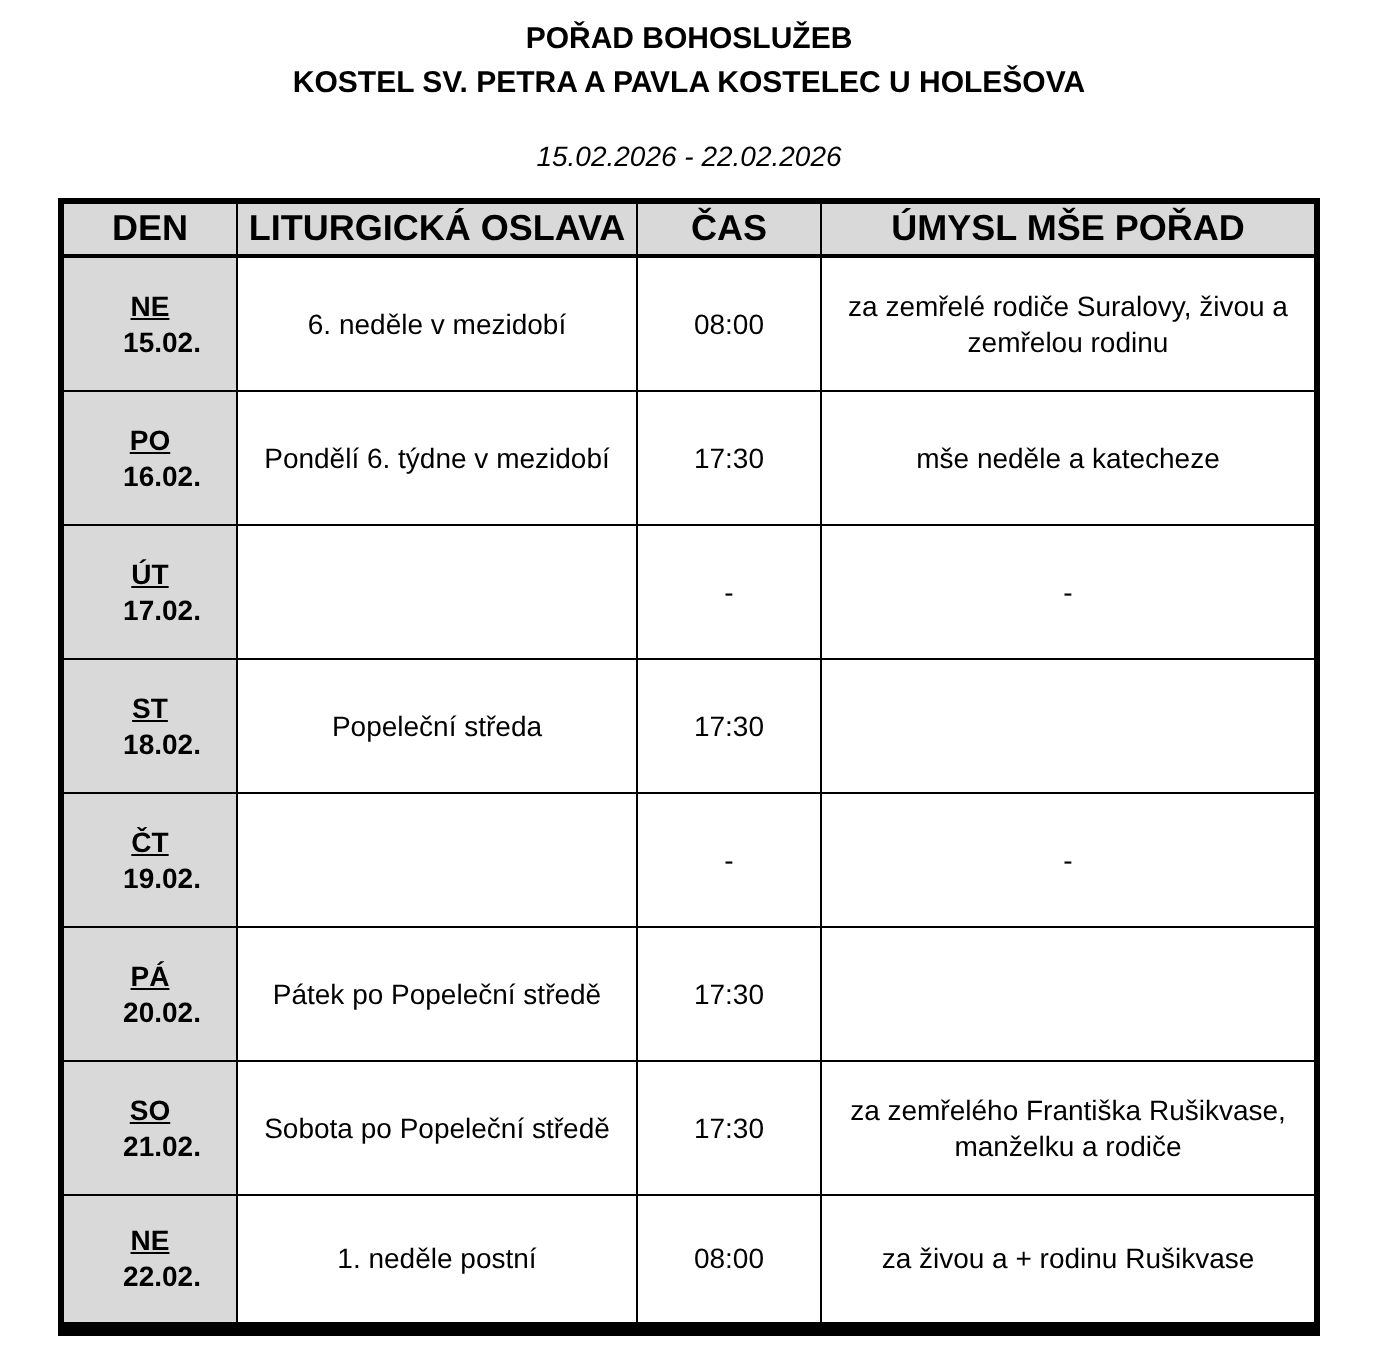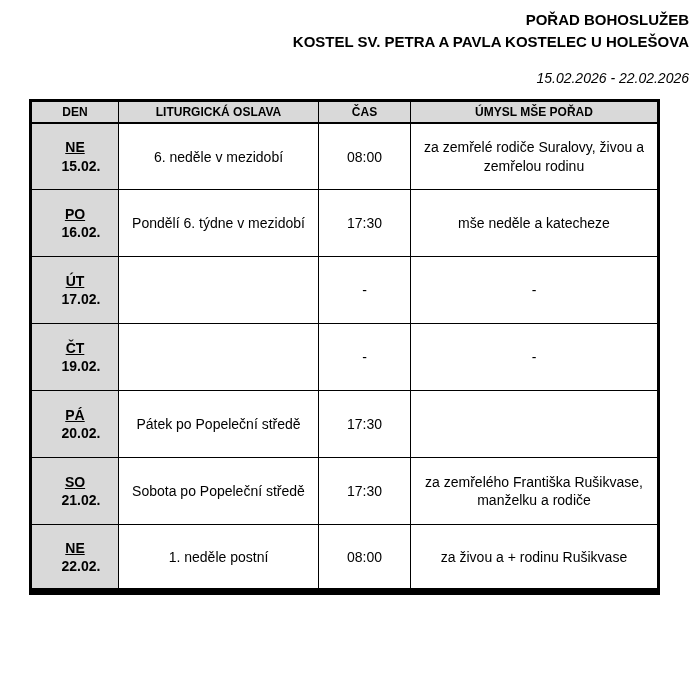--- a/index.html
+++ b/index.html
@@ -9,21 +9,21 @@
     background: #ffffff;
     font-family: "Liberation Sans", sans-serif;
     color: #000000;
   }
   .page {
     width: 689px;
     height: 675px;
     background: #ffffff;
     padding-top: 10px;
   }
-  .doc-header { text-align: right; line-height: 1.35; }
+  .doc-header { text-align: center; line-height: 1.35; }
   .doc-title {
     font-weight: bold;
     font-size: 15px;
     margin: 0;
   }
   .doc-subtitle {
     font-weight: bold;
     font-size: 15px;
     margin: 2px 0 16px;
   }
@@ -39,21 +39,21 @@
     width: 628px;
     margin: 12px auto 0;
     border: 3px solid #000000;
     border-bottom: 7px solid #000000;
   }
   table.schedule th {
     background: #d9d9d9;
     border: 1px solid #000000;
     border-top: 2px solid #000000;
     border-bottom: 2px solid #000000;
-    font-size: 12px;
+    font-size: 18px;
     font-weight: bold;
     padding: 2px 4px;
     height: 22px;
     text-align: center;
   }
   table.schedule td {
     border: 1px solid #000000;
     font-size: 14px;
     text-align: center;
     vertical-align: middle;
@@ -124,20 +124,29 @@
   <tr>
     <td class="day-cell">
       <span class="day-abbr">ÚT</span>
       <span class="day-date">17.02.</span>
     </td>
     <td></td>
     <td>-</td>
     <td>-</td>
   </tr>
 
+  <tr>
+    <td class="day-cell">
+      <span class="day-abbr">ST</span>
+      <span class="day-date">18.02.</span>
+    </td>
+    <td>Popeleční středa</td>
+    <td>17:30</td>
+    <td></td>
+  </tr>
 
   <tr>
     <td class="day-cell">
       <span class="day-abbr">ČT</span>
       <span class="day-date">19.02.</span>
     </td>
     <td></td>
     <td>-</td>
     <td>-</td>
   </tr>

